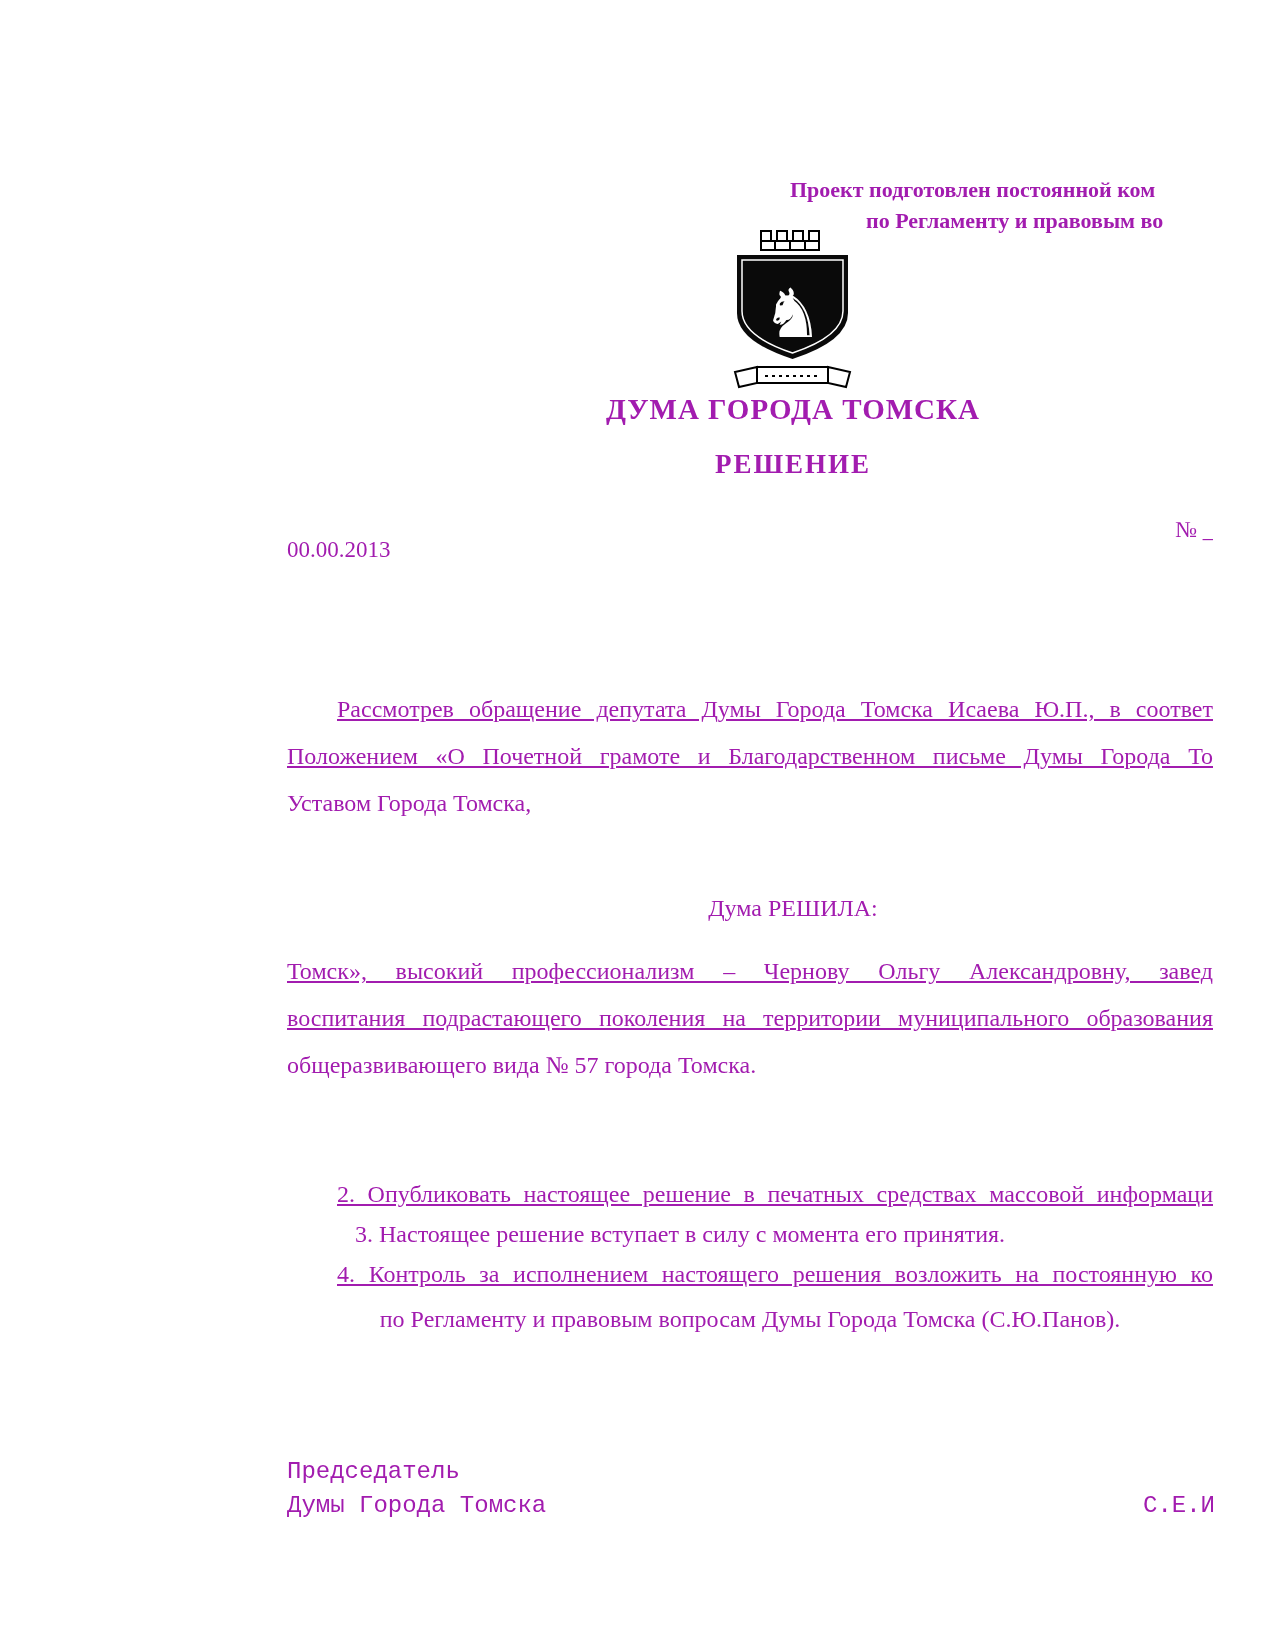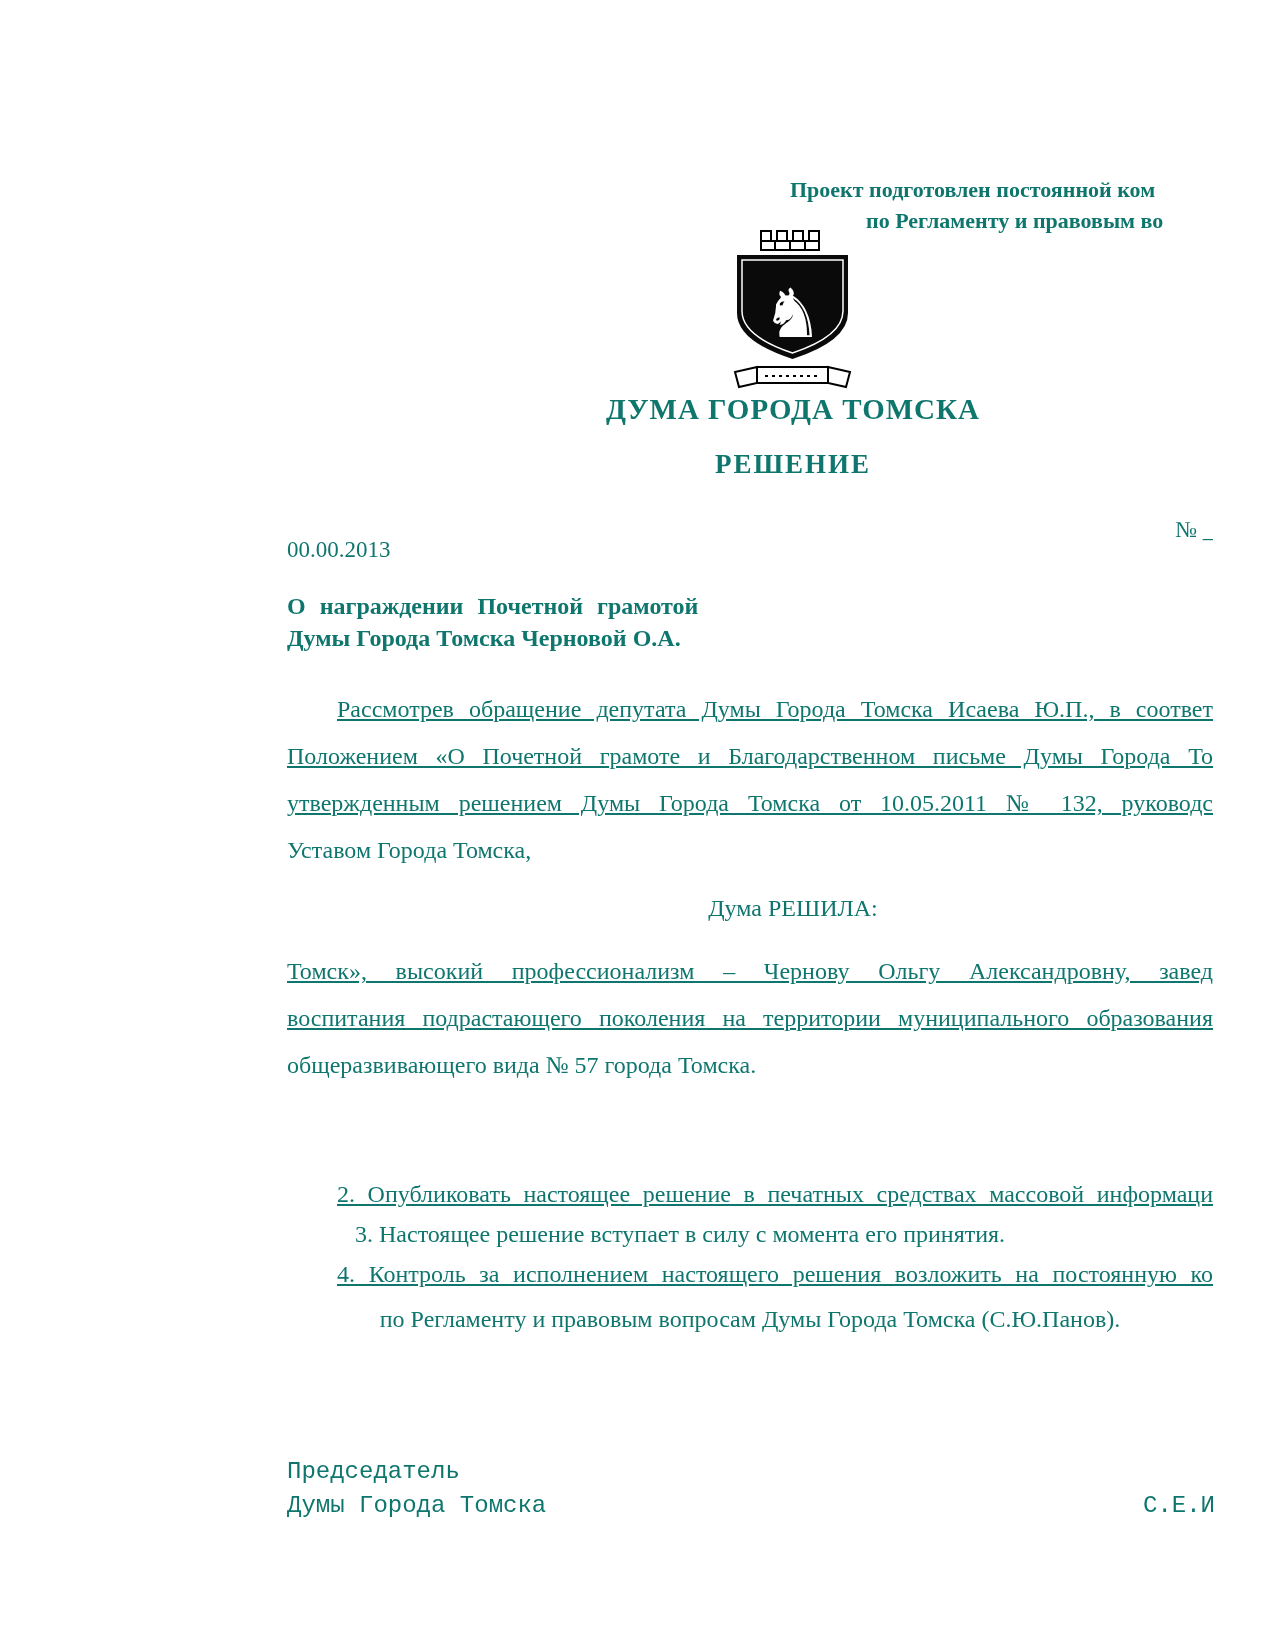--- a/index.html
+++ b/index.html
@@ -1,18 +1,18 @@
 <!DOCTYPE html>
 <html><head>
 <meta charset="utf-8">
 <style>
   html,body { margin:0; padding:0; background:#ffffff; }
   .page {
     position:relative; width:1275px; height:1650px; background:#ffffff;
-    font-family:"Liberation Serif","DejaVu Serif",serif; color:#0f766e;
+    font-family:"Liberation Serif","DejaVu Serif",serif; color:#a21caf;
     overflow:hidden;
   }
   .clip { position:absolute; left:0; top:0; width:1213px; height:1650px; overflow:hidden; }
   .abs { position:absolute; }
   .b { font-weight:bold; }
   .nowrap { white-space:nowrap; }
 
   .header-note { font-size:22px; line-height:31px; }
   .header-note .l2 { margin-left:76px; }
 
@@ -71,29 +71,24 @@
         <line x1="50" y1="149" x2="105" y2="149" stroke="#000" stroke-width="2" stroke-dasharray="3 4"></line>
       </svg>
     </div>
 
     <div class="abs center-wide title b">ДУМА ГОРОДА ТОМСКА</div>
     <div class="abs center-wide doctype b">РЕШЕНИЕ</div>
 
     <div class="abs date" style="left:287px; top:517px;margin-top:20px;">00.00.2013</div>
     <div class="abs number nowrap" style="left:1175px; top:517px;">№ ______</div>
 
-    <div class="abs subject b" style="left:287px; top:590px; width:926px;">
-      <div class="ws">О награждении Почетной грамотой</div>
-      <div>Думы Города Томска Черновой О.А.</div>
-    </div>
 
     <div class="abs body-block" style="left:287px; top:686px;">
       <div class="bl ind jl">Рассмотрев обращение депутата Думы Города Томска Исаева Ю.П., в соответ</div>
       <div class="bl jl">Положением «О Почетной грамоте и Благодарственном письме Думы Города То</div>
-      <div class="bl jl">утвержденным решением Думы Города Томска от 10.05.2011 № 132, руководс</div>
       <div class="bl">Уставом Города Томска,</div>
     </div>
 
     <div class="abs center-wide resolved">Дума РЕШИЛА:</div>
 
     <div class="abs body-block" style="left:287px; top:948px;">
       <div class="bl jl">Томск», высокий профессионализм – Чернову Ольгу Александровну, завед</div>
       <div class="bl jl">воспитания подрастающего поколения на территории муниципального образования</div>
       <div class="bl">общеразвивающего вида № 57 города Томска.</div>
     </div>

